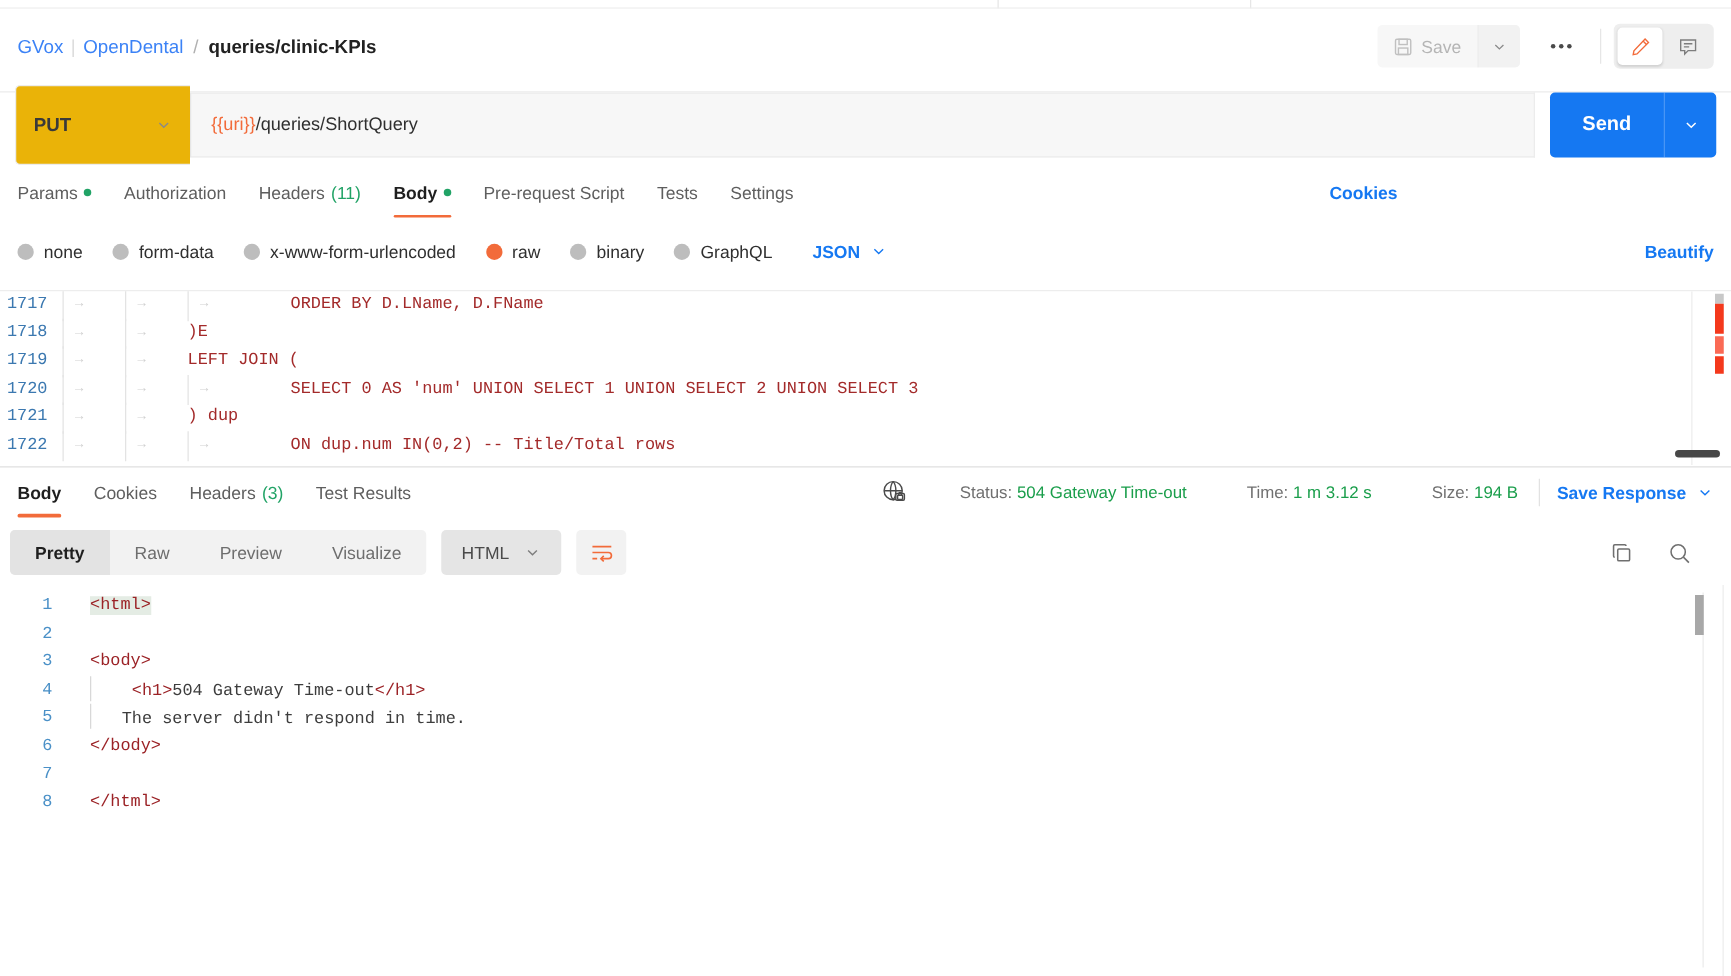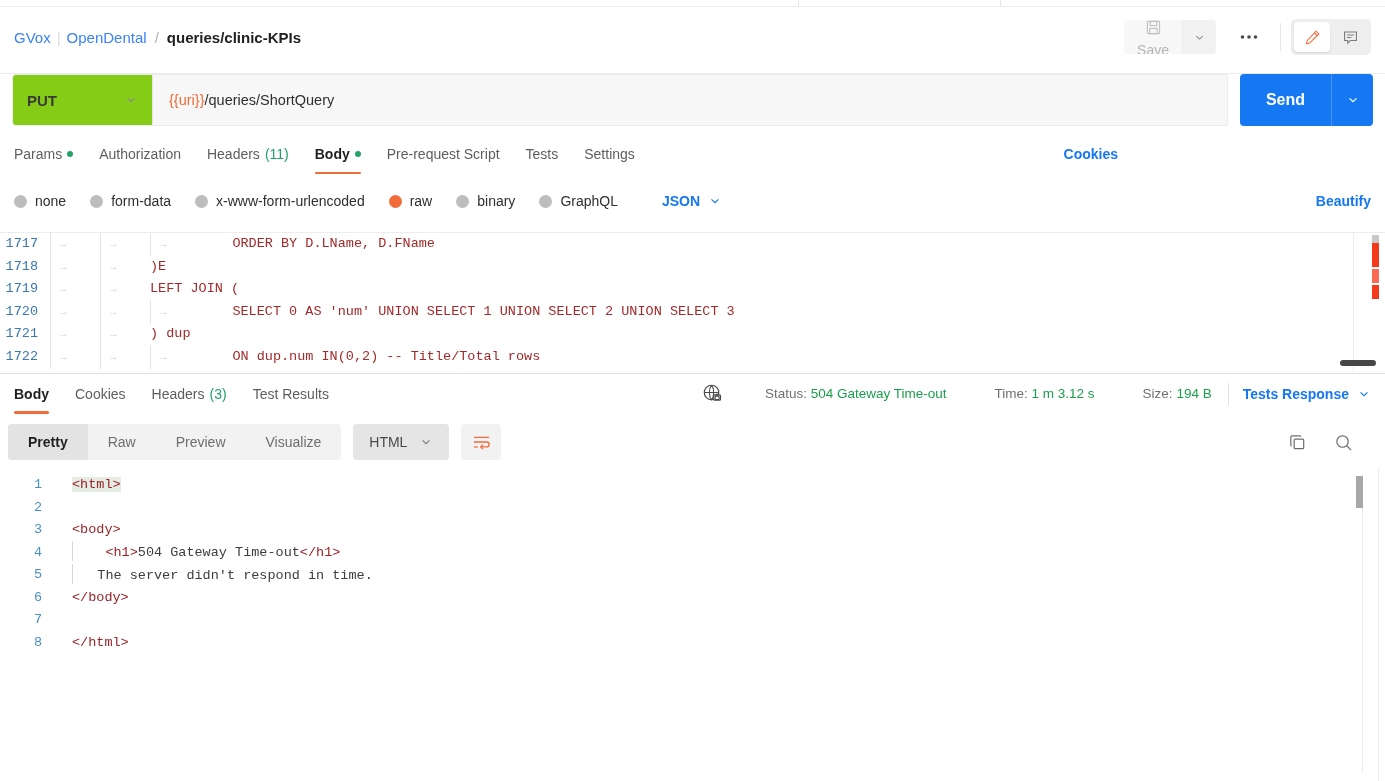--- a/index.html
+++ b/index.html
@@ -23,32 +23,32 @@
   .header { position:absolute; top:7px; left:0; width:1385px; height:60px; background:#fff;
             display:flex; align-items:center; padding:0 14px; }
   .crumbs { display:flex; align-items:center; font-size:15px; }
   .crumb-muted { color:#3b82f6; }
   .crumb-sep-pipe { color:#dcdcdc; margin:0 6px; }
   .crumb-slash { color:#b0b0b0; margin:0 8px; }
   .crumb-current { color:#212121; font-weight:bold; }
 
   .header-right { margin-left:auto; display:flex; align-items:center; gap:0; }
   .save-group { display:flex; align-items:center; background:#f7f7f7; border-radius:4px; height:34px; overflow:hidden; }
-  .save-btn { display:flex; align-items:center; gap:7px; padding:0 13px; height:34px; color:#b5b5b5; font-size:14px;flex-direction:column; }
+  .save-btn { display:flex; align-items:center; gap:7px; padding:0 13px; height:34px; color:#b5b5b5; font-size:14px; }
   .save-caret { width:34px; height:34px; display:flex; align-items:center; justify-content:center; border-left:1px solid #ededed; background:#f2f2f2;}
   .ellipsis-btn { width:42px; height:34px; display:flex; align-items:center; justify-content:center; margin-left:12px; letter-spacing:1px; color:#5a5a5a; font-size:15px; font-weight:bold;}
   .hdr-divider { width:1px; height:28px; background:#e6e6e6; margin:0 10px; }
   .mode-group { display:flex; align-items:center; background:#eeeeee; border-radius:5px; padding:3px; gap:2px; }
   .mode-btn { width:36px; height:30px; border-radius:4px; display:flex; align-items:center; justify-content:center; }
   .mode-btn.active { background:#ffffff; box-shadow:0 1px 2px rgba(0,0,0,.12); }
   .header-bottom-line { position:absolute; left:0; top:66px; width:1385px; height:1px; background:#ebebeb;}
 
   
   .urlrow { position:absolute; top:74px; left:12px; width:1361px; height:52px; display:flex; align-items:center; }
-  .method-box { width:140px; height:52px; background:#84cc16; border:1px solid #ececec; border-right:none;
+  .method-box { width:140px; height:64px; background:#eab308; border:1px solid #ececec; border-right:none;
                 border-radius:4px 0 0 4px; display:flex; align-items:center; justify-content:space-between; padding:0 14px; }
   .method-label { font-size:15px; font-weight:bold; color:#3a3a3a; }
   .url-box { flex:1; height:52px; background:#f7f7f7; border:1px solid #ececec; border-left:1px solid #e6e6e6;
              display:flex; align-items:center; padding:0 16px; font-size:14.5px; }
   .url-var { color:#f26b3a; }
   .url-rest { color:#2f2f2f; }
   .send-group { margin-left:12px; display:flex; align-items:stretch; height:52px; border-radius:4px; overflow:hidden; background:#1578f2; }
   .send-btn { display:flex; align-items:center; justify-content:center; padding:0 26px; color:#fff; font-size:16px; font-weight:bold; }
   .send-caret { width:42px; display:flex; align-items:center; justify-content:center; border-left:1px solid rgba(255,255,255,.22); }
 
@@ -59,21 +59,21 @@
   .rtab.active::after { content:""; position:absolute; left:0; right:0; bottom:0; height:2.5px; background:#f26b3a; border-radius:2px;}
   .dot { width:6px; height:6px; border-radius:50%; background:#21a366; display:inline-block; }
   .cnt { color:#21a366; }
   .cookies-link { margin-left:auto; color:#1578f2; font-size:14px; font-weight:bold; }
 
   
   .bodyrow { position:absolute; top:180px; left:0; width:1385px; height:42px; display:flex; align-items:center; padding:0 14px; }
   .radio-item { display:flex; align-items:center; gap:8px; margin-right:24px; font-size:14px; color:#2f2f2f; }
   .radio { width:13px; height:13px; border-radius:50%; background:#bdbdbd; }
   .radio.on { background:#f26b3a; }
-  .json-sel { display:flex; align-items:center; gap:8px; color:#1578f2; font-size:14px; font-weight:bold; margin-left:20px; }
+  .json-sel { display:flex; align-items:center; gap:8px; color:#1578f2; font-size:14px; font-weight:bold; margin-left:8px; }
   .beautify { margin-left:auto; color:#1578f2; font-size:14px; font-weight:bold; }
 
   
   .editor { position:absolute; top:232px; left:0; width:1385px; height:140px; background:#fff;
             border-top:1px solid #ededed; overflow:hidden; }
   .ed-lines { font-family:"Liberation Mono", monospace; font-size:13.5px; line-height:22.5px; }
   .ed-line { display:flex; height:22.5px; align-items:center; white-space:pre; }
   .lnum { width:50px; text-align:right; padding-right:12px; color:#3b78b0; flex:none; }
   .guides { display:flex; flex:none; }
   .guide { width:50px; position:relative; height:22.5px; }
@@ -396,21 +396,21 @@
       <span class="meta-item">
         <span>Time:</span>
         <b>1 m 3.12 s</b>
       </span>
       <span class="meta-item">
         <span>Size:</span>
         <b>194 B</b>
       </span>
       <span class="meta-divider"></span>
       <span class="save-resp">
-        <span>Tests Response</span>
+        <span>Save Response</span>
         <span>
           <svg width="14" height="14" viewBox="0 0 16 16" fill="none" stroke="#1578f2" stroke-width="1.3">
             <path d="M4 6.2 L8 10 L12 6.2"></path>
           </svg>
         </span>
       </span>
     </div>
   </div>
 
   <div class="viewbar">

